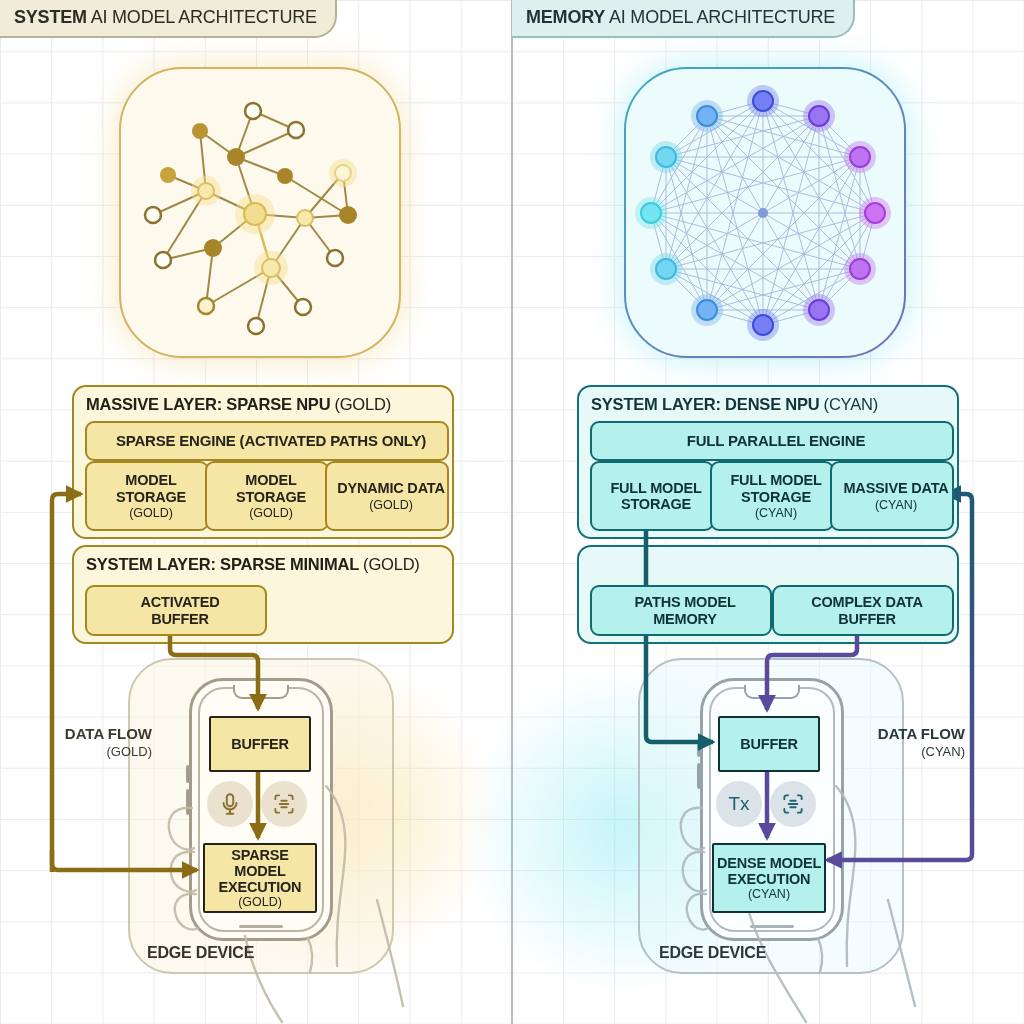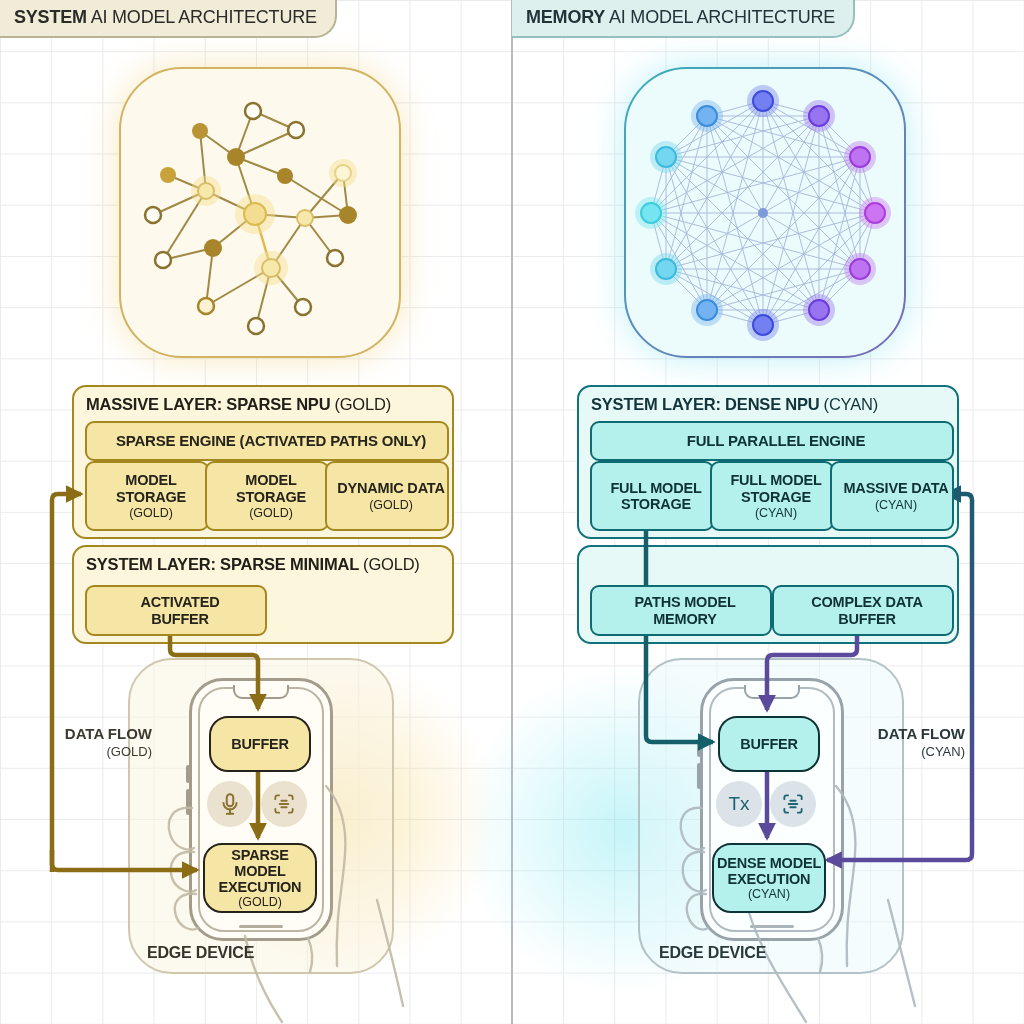--- a/index.html
+++ b/index.html
@@ -69,21 +69,21 @@
   .phone-right .notch{border-color:#97a3a9;background:#fbffff;}
   .homebar{position:absolute;left:50%;transform:translateX(-50%);bottom:10px;width:44px;height:3px;border-radius:2px;}
   .phone-left .homebar{background:#b5ad9c;}
   .phone-right .homebar{background:#a8b4ba;}
   .sidebtn{position:absolute;width:4px;border-radius:2px;}
   .phone-left .sidebtn{left:-6px;background:#a39c8c;}
   .phone-right .sidebtn{left:-6px;background:#97a3a9;}
 
   
   .pbox{position:absolute;z-index:5;display:flex;flex-direction:column;align-items:center;justify-content:center;
-        text-align:center;border-radius:19px;border:2px solid;line-height:1.12;}
+        text-align:center;border-radius:2px;border:2px solid;line-height:1.12;}
   .pbox .lbl{font-weight:700;font-size:14.5px;letter-spacing:-.2px;}
   .pbox .note{font-weight:400;font-size:12.5px;}
   .pbox .note:empty{display:none;}
 
   .iconcirc{position:absolute;z-index:5;width:46px;height:46px;border-radius:50%;
             display:flex;align-items:center;justify-content:center;}
   .ic-left{background:#eae2cf;}
   .ic-right{background:#dbe2e8;}
   .tx{font-size:19px;font-weight:400;color:#1d6570;letter-spacing:0;}
 

